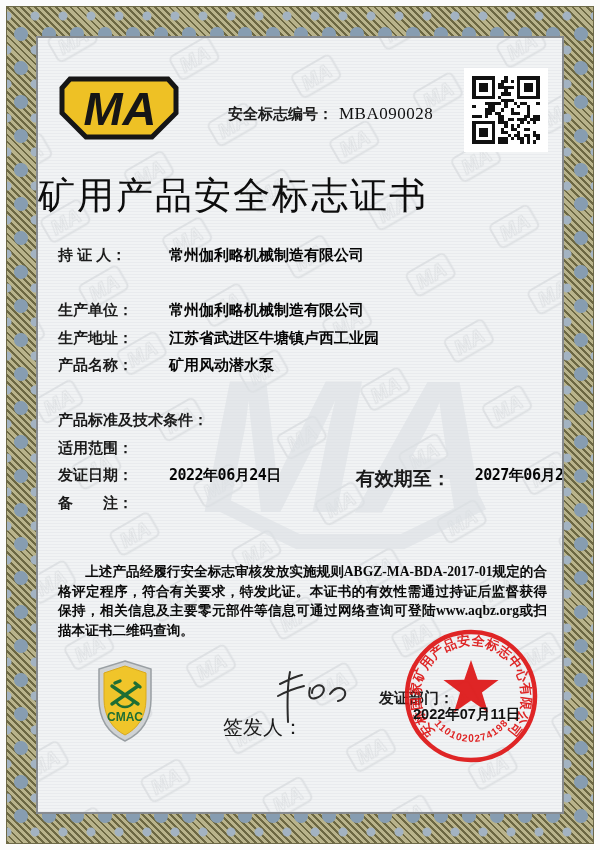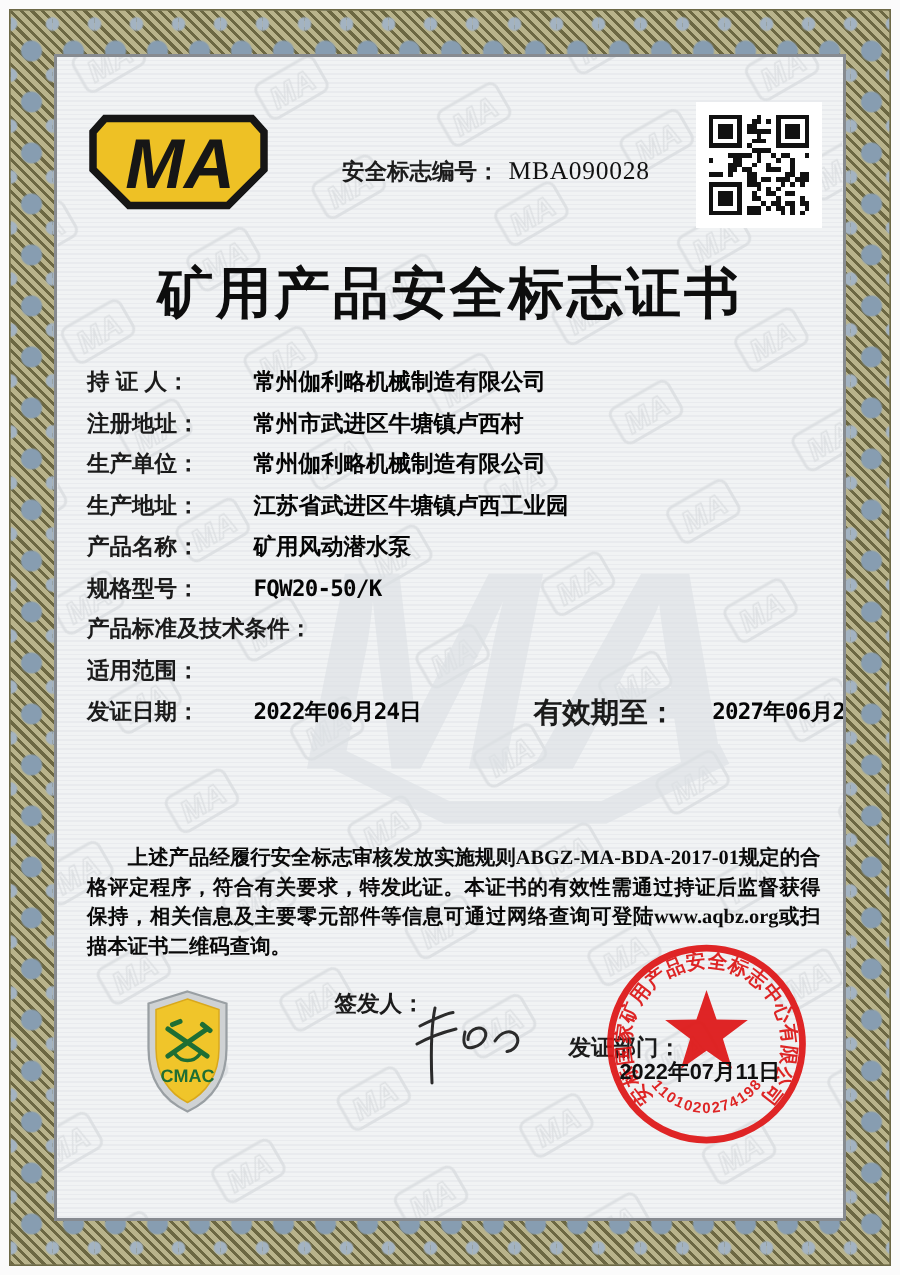--- a/index.html
+++ b/index.html
@@ -21,35 +21,35 @@
     overflow:hidden;}
   .abs{position:absolute;}
   .z{z-index:2;}
   
   .wm{position:absolute;left:0;top:0;width:100%;height:100%;z-index:0;}
   
   .serial{left:190px;top:66px;white-space:nowrap;}
   .serial-label{font-size:15px;color:#1c1c1c;font-weight:600;}
   .serial-value{font-family:"Liberation Serif",serif;font-size:17px;color:#111;letter-spacing:.5px;margin-left:6px;text-align:right;}
   .qr{left:426px;top:30px;background:#fff;padding:2px;}
-  .title{left:0;top:133px;width:100%;text-align:center;
-    font-family:"Liberation Serif",serif;font-weight:700;font-size:37px;color:#0d0d0d;letter-spacing:2px;}
-  
-  .row{left:20px;width:492px;height:17px;display:flex;align-items:center;white-space:nowrap;}
+  .title{left:0;top:133px;width:100%;text-align:left;
+    font-family:"Liberation Serif",serif;font-weight:400;font-size:37px;color:#0d0d0d;letter-spacing:2px;}
+  
+  .row{left:20px;width:492px;height:17px;display:flex;align-items:flex-start;white-space:nowrap;}
   .lbl{font-size:15px;color:#1b1b1b;font-weight:600;width:95px;flex:none;}
   .lbl.wide{width:auto;margin-right:16px;}
   .val{font-size:15px;color:#050505;font-weight:800;margin-left:16px;}
   .val.kai{font-family:"Liberation Serif",serif;}
   .val.mono{font-family:"DejaVu Sans Mono",monospace;font-weight:700;letter-spacing:-0.5px;}
   .lbl2{font-size:19px;color:#1b1b1b;font-weight:600;width:103px;flex:none;margin-left:75px;}
   
   .para{left:20px;top:524px;width:489px;font-size:13.6px;line-height:19.5px;color:#0a0a0a;
     font-weight:700;text-indent:2em;text-align:justify;font-family:"Liberation Serif",serif;}
   
-  .signer{left:185px;top:622px;font-size:15px;font-weight:700;color:#1b1b1b;}
+  .signer{left:185px;top:676px;font-size:20px;font-weight:400;color:#1b1b1b;}
   .dept{left:341px;top:651px;font-size:15px;font-weight:600;color:#1b1b1b;}
   .sig{left:222px;top:622px;}
   .shield{left:55px;top:621px;}
   .stamp{left:348px;top:573px;z-index:3;}
 </style>
 </head>
 <body>
 
 <div class="page">
   <div class="frame">
@@ -199,54 +199,50 @@
           <rect x="19" y="22" width="1" height="1" fill="#111"></rect>
           <rect x="21" y="22" width="1" height="1" fill="#111"></rect>
         </svg>
 
       <div class="abs z title">矿用产品安全标志证书</div>
 
       <div class="abs z row" style="top:208px">
           <span class="lbl">持 证 人：</span>
           <span class="val kai">常州伽利略机械制造有限公司</span>
         </div>
-      <div class="abs z row" style="top:235.5px">
-          <span class="lbl">注册地址：</span>
-          <span class="val kai">常州市武进区牛塘镇卢西村</span>
-        </div>
       <div class="abs z row" style="top:263px">
           <span class="lbl">生产单位：</span>
           <span class="val kai">常州伽利略机械制造有限公司</span>
         </div>
       <div class="abs z row" style="top:290.5px">
           <span class="lbl">生产地址：</span>
           <span class="val kai">江苏省武进区牛塘镇卢西工业园</span>
         </div>
       <div class="abs z row" style="top:318px">
           <span class="lbl">产品名称：</span>
           <span class="val kai">矿用风动潜水泵</span>
-        </div>
-      <div class="abs z row" style="top:345.5px">
-          <span class="lbl">规格型号：</span>
-          <span class="val mono">FQW20-50/K</span>
         </div>
       <div class="abs z row" style="top:373px">
           <span class="lbl wide">产品标准及技术条件：</span>
         </div>
       <div class="abs z row" style="top:400.5px">
           <span class="lbl">适用范围：</span>
         </div>
 
       <div class="abs z row" style="top:428px">
         <span class="lbl">发证日期：</span>
         <span class="val mono">2022年06月24日</span>
         <span class="lbl2">有效期至：</span>
         <span class="val mono">2027年06月23日</span>
       </div>
 
+      <div class="abs z row" style="top:455.5px">
+        <span class="lbl">备　　注：</span>
+        <span class="val kai"></span>
+      </div>
 
       <div class="abs z para">上述产品经履行安全标志审核发放实施规则ABGZ-MA-BDA-2017-01规定的合格评定程序，符合有关要求，特发此证。本证书的有效性需通过持证后监督获得保持，相关信息及主要零元部件等信息可通过网络查询可登陆www.aqbz.org或扫描本证书二维码查询。</div>
 
       <svg class="abs z shield" width="64" height="86" viewBox="0 0 64 86">
         <path d="M32 2 L58 10 V40 C58 62 47 75 32 82 C17 75 6 62 6 40 V10 Z" fill="#cfd2d4" stroke="#999fa3" stroke-width="1.5"></path>
         <path d="M32 7 L53 14 V40 C53 58 44 70 32 76 C20 70 11 58 11 40 V14 Z" fill="#f0c52a" stroke="#d9a81c" stroke-width="1"></path>
         <g stroke="#1e6e34" stroke-width="3.4" fill="none" stroke-linecap="round">
           <path d="M19 27 L45 45"></path>
           <path d="M45 27 L19 45"></path>
           <path d="M22 24 L27 22"></path>

